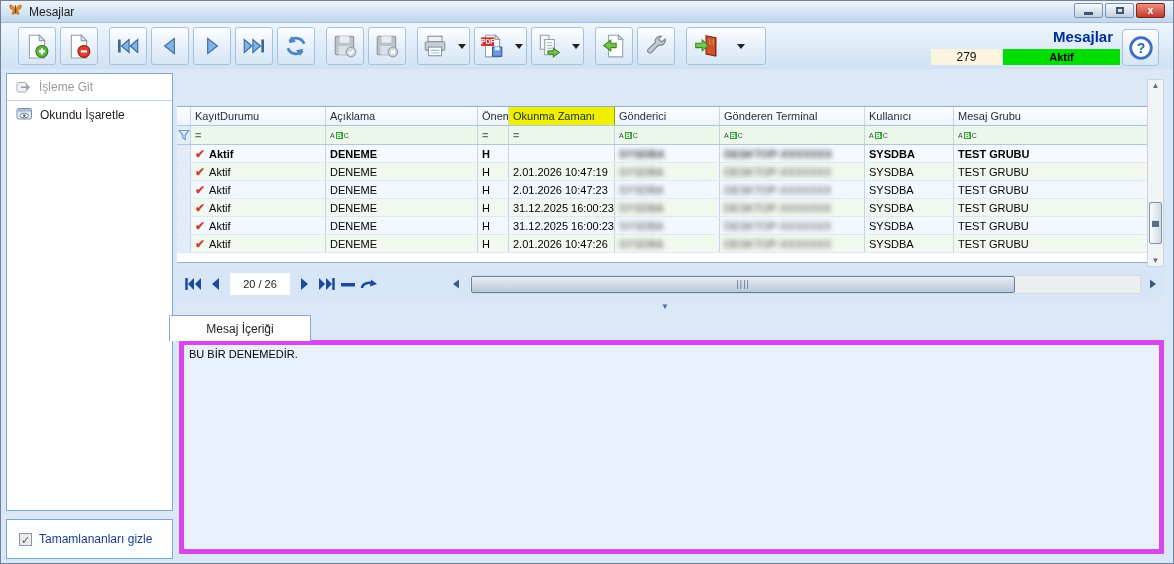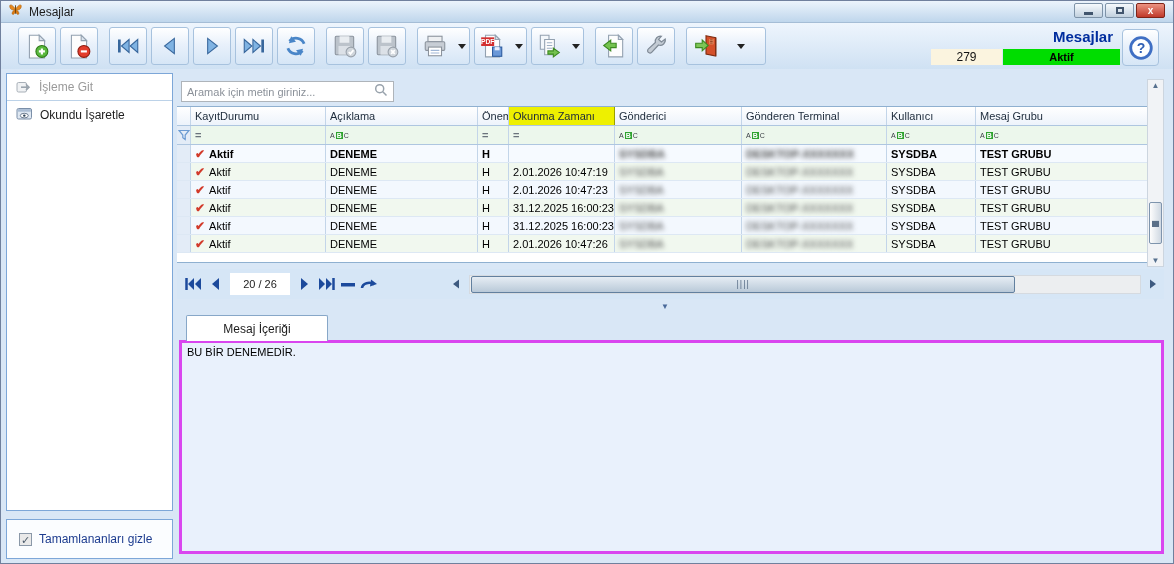--- a/index.html
+++ b/index.html
@@ -96,21 +96,21 @@
   .search .mag { margin-right: 5px; }
   
   .grid { position: absolute; left: 176px; top: 105px; width: 970px; border-top: 1px solid #8fb0d0; background: #fff; }
   .grow, .ghrow, .gfrow { display: flex; width: 100%; }
   .gcell {
     border-right: 1px solid #c3d5e9; overflow: hidden; white-space: nowrap;
     font-size: 11px; display: flex; align-items: center; padding-left: 4px;
   }
   .gut { width: 14px; padding-left: 0; justify-content: center; background: #e3ecf7; }
   .c0 { width: 135px; } .c1 { width: 152px; } .c2 { width: 31px; }
-  .c3 { width: 106px; } .c4 { width: 127px; } .c5 { width: 145px; }
+  .c3 { width: 106px; } .c4 { width: 105px; } .c5 { width: 145px; }
   .c6 { width: 89px; }  .c7 { flex: 1; border-right: none; }
   .ghrow { height: 19px; border-bottom: 1px solid #aec6e0; }
   .ghrow .gcell { background: linear-gradient(#ffffff, #edf3fb); color: #1c2a3a; }
   .ghrow .gcell.hl { background: #eef000; border-right-color: #9aa000; }
   .gfrow { height: 19px; border-bottom: 1px solid #aec6e0; }
   .gfrow .gcell { background: #ecf7ec; }
   .gfrow .gut { background: #e3ecf7; }
   .eq { color: #6a737c; font-weight: bold; font-size: 11px; letter-spacing: -1px; }
   .abc { display: inline-flex; align-items: center; font-size: 7px; color: #3a3f45; gap: 1px; }
   .abc .b { background: #2fa32f; color: #fff; padding: 0 1px; font-weight: bold; }
@@ -154,34 +154,34 @@
   .hthumb {
     position: absolute; left: 1px; top: 0; width: 544px; height: 17px;
     border: 1px solid #5f7block; border: 1px solid #62809f; border-radius: 2px;
     background: linear-gradient(#e6edf4, #b9c9d8);
     display: flex; align-items: center; justify-content: center;
     font-size: 9px; color: #5a6f88; letter-spacing: 1px;
   }
   .hscroll-right { margin-left: 2px; }
   .split-arrow { position: absolute; left: 660px; top: 301px; font-size: 8px; color: #4a6a9a; }
   
-  .tabs { position: absolute; left: 185px; top: 314px; height: 26px; display: flex; }
+  .tabs { position: absolute; left: 168px; top: 314px; height: 26px; display: flex; }
   .tab {
     display: flex; align-items: center; justify-content: center;
     font-size: 12px; cursor: default; border: 1px solid #87a7c8;
     border-bottom: none; border-radius: 2px 2px 0 0;
   }
   .tab.active { width: 142px; height: 26px; background: #fff; color: #1c1c1c; position: relative; z-index: 2; }
   .tab.inactive {
     width: 150px; height: 23px; margin-left: 4px;
     background: linear-gradient(#dcebfa, #b7cfe8); color: #17509d;
   }
   .content {
     position: absolute; left: 178px; top: 339px; width: 985px; height: 214px;
-    background: #e9f1fc; border: 3px solid #d946ef;
+    background: #e9f1fc; border: 5px solid #d946ef;
     font-size: 11px; color: #000; padding: 3px 5px;
   }
 </style>
 </head>
 <body>
 
 <div class="window">
 
   <div class="titlebar">
     <span>
@@ -353,29 +353,20 @@
       </svg>
       <span>Okundu İşaretle</span>
     </div>
   </div>
 
   <div class="hide-box">
     <span class="chk">✓</span>
     <span>Tamamlananları gizle</span>
   </div>
 
-  <div class="search">
-    <input type="text" placeholder="Aramak için metin giriniz..." style="">
-    <span class="mag">
-      <svg width="14" height="14" viewBox="0 0 14 14">
-        <circle cx="5.7" cy="5.7" r="4" fill="none" stroke="#98a2ac" stroke-width="1.5"></circle>
-        <line x1="8.8" y1="8.8" x2="12.5" y2="12.5" stroke="#98a2ac" stroke-width="1.5"></line>
-      </svg>
-    </span>
-  </div>
 
   <div class="grid">
     <div class="ghrow">
         <div class="gcell gut"></div>
         <div class="gcell c0">KayıtDurumu</div>
         <div class="gcell c1">Açıklama</div>
         <div class="gcell c2">Önem</div>
         <div class="gcell c3 hl">Okunma Zamanı</div>
         <div class="gcell c4">Gönderici</div>
         <div class="gcell c5">Gönderen Terminal</div>

